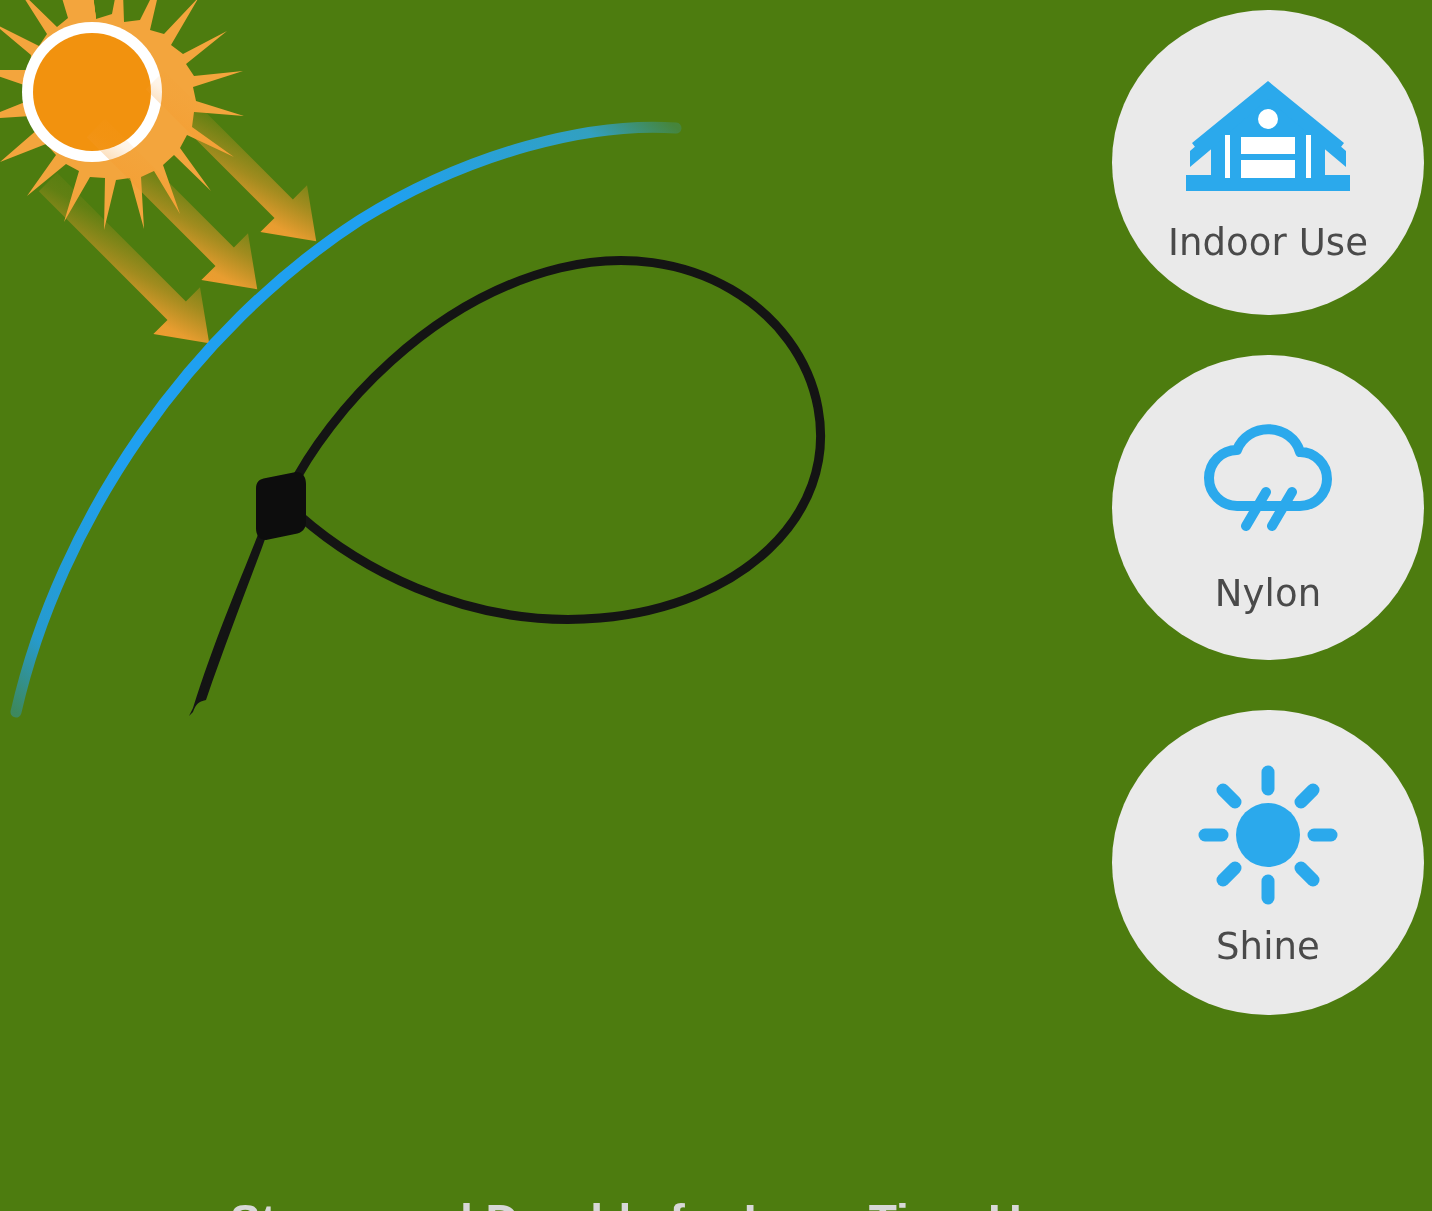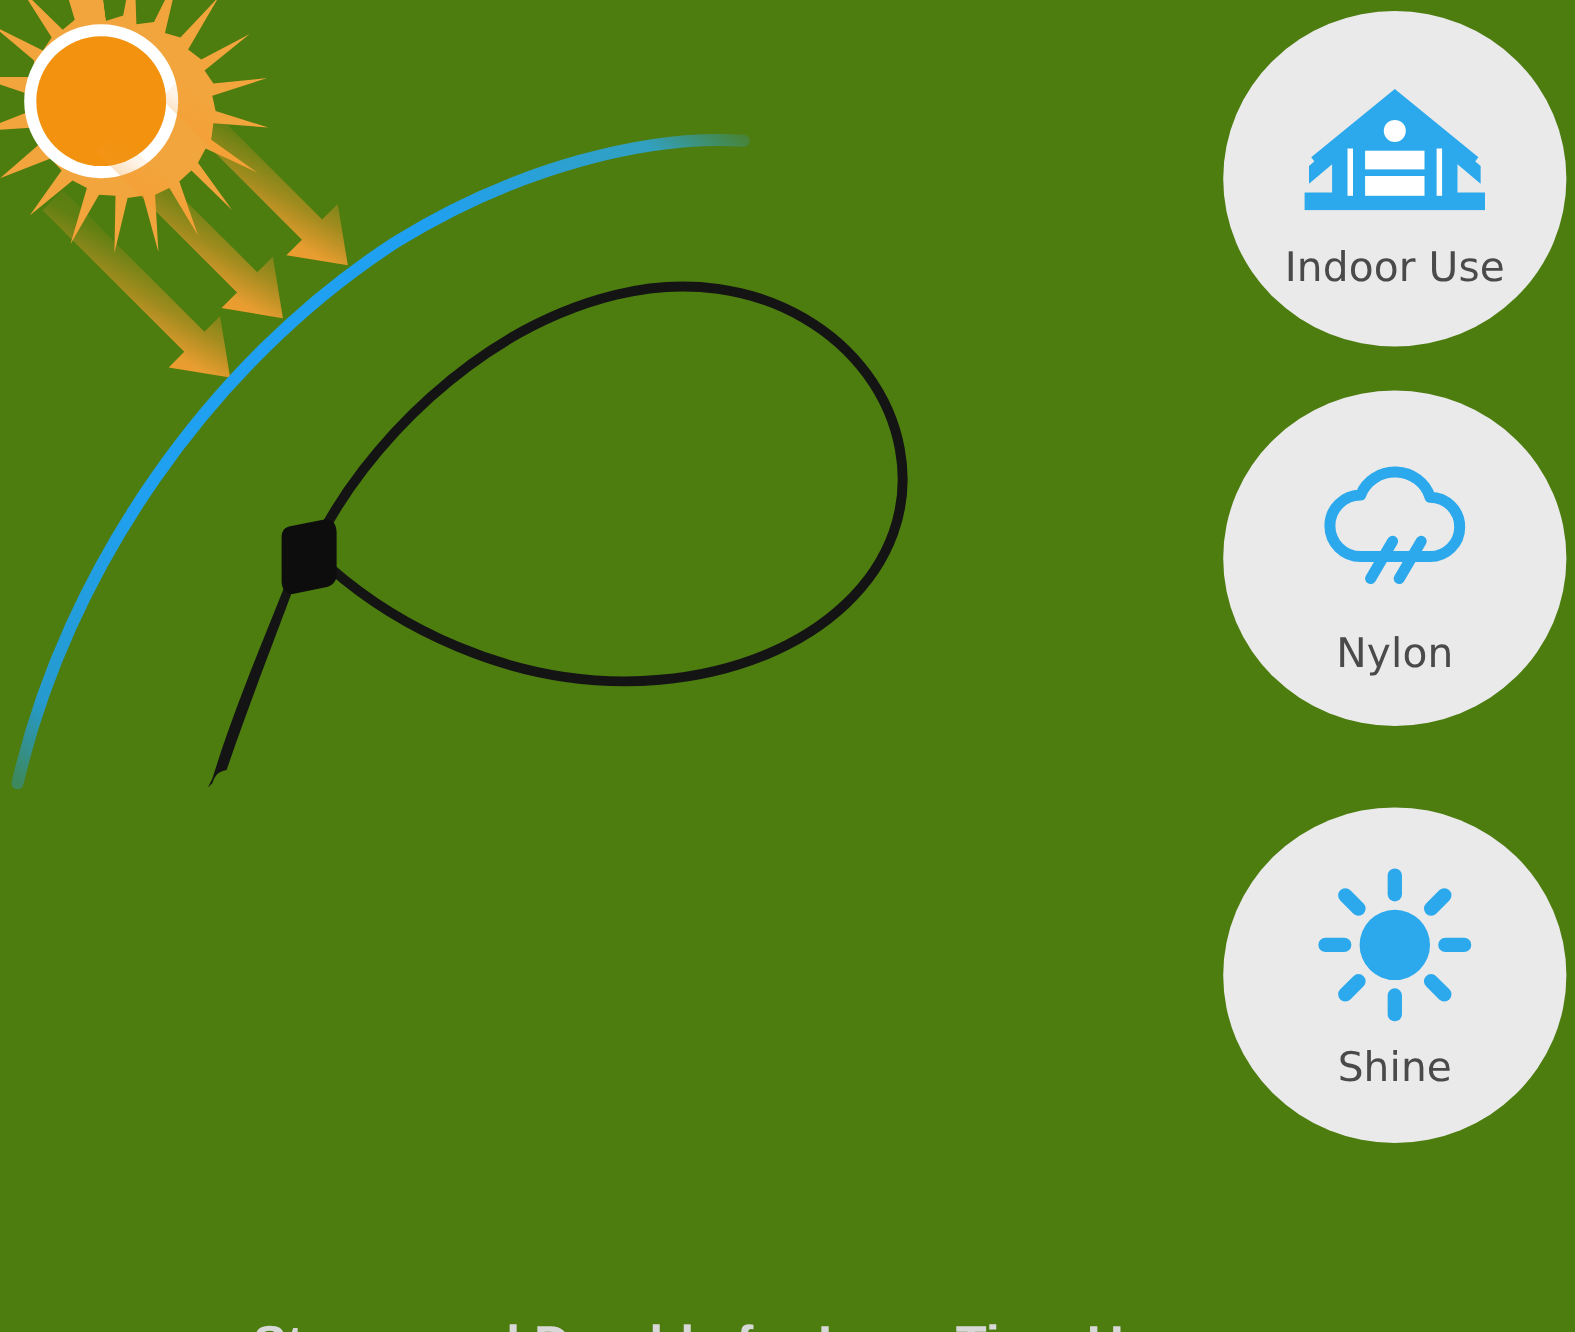--- a/index.html
+++ b/index.html
@@ -36,21 +36,21 @@
     width:312px; height:305px;
     border-radius:50%;
     background:#eaeaea;
     display:flex;
     flex-direction:column;
     align-items:center;
     justify-content:center;
   }
   .feature-badge.b1 { top:0px; }
   .feature-badge.b2 { top:345px; }
-  .feature-badge.b3 { top:724px; }
+  .feature-badge.b3 { top:700px; }
 
   .feature-icon {
     width:160px; height:150px;
     display:flex; align-items:center; justify-content:center;
     margin-bottom:4px;
   }
   .feature-icon svg { display:block; overflow:visible; }
 
   .feature-label {
     font-family:"DejaVu Sans", sans-serif;

